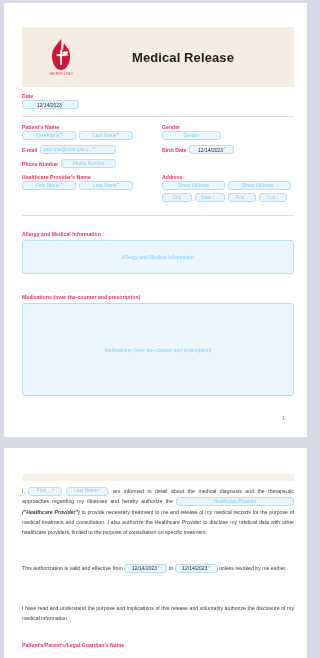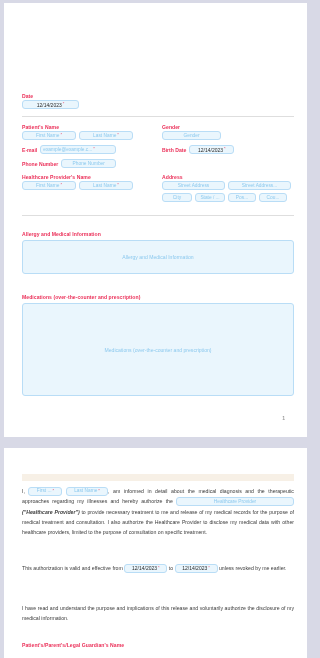--- a/index.html
+++ b/index.html
@@ -182,20 +182,32 @@
     align-self: flex-start; line-height: 6px;
   }
 </style>
 </head>
 <body>
 
 <div id="viewport">
 
   <div class="page" id="page-1">
 
+    <div class="hdr-band">
+      <div class="logo-wrap">
+        <svg class="logo-mark" viewBox="0 0 28 34">
+          <path d="M14 1 C10 7 5 10 5 18 C5 26 9.2 32 14 32 C18.8 32 23 26 23 18 C23 11 19 9 17 5 C16 8 17 11 15 13 C13.5 10.5 15 5 14 1 Z" fill="#cf1638"></path>
+          <rect x="13.1" y="12" width="1.9" height="15" fill="#ffffff"></rect>
+          <rect x="9.6" y="16.2" width="8.9" height="1.9" fill="#ffffff"></rect>
+          <path d="M15.6 13.4 L21.4 13.4 L20.2 15.4 L21.4 17.4 L15.6 17.4 Z" fill="#ffffff"></path>
+        </svg>
+        <div class="logo-caption">CHURCH LOGO</div>
+      </div>
+      <div class="hdr-title">Medical Release</div>
+    </div>
 
     <div style="position:absolute;left:18px;top:90px;" class="lbl">Date</div>
     <div class="row" style="left:18px;top:97px;">
       <div class="fld filled" style="width:57px;">
         <span>12/14/2023</span>
           <span class="reqmark">*</span>
       </div>
     </div>
 
     <div class="divider" style="top:113px;"></div>

